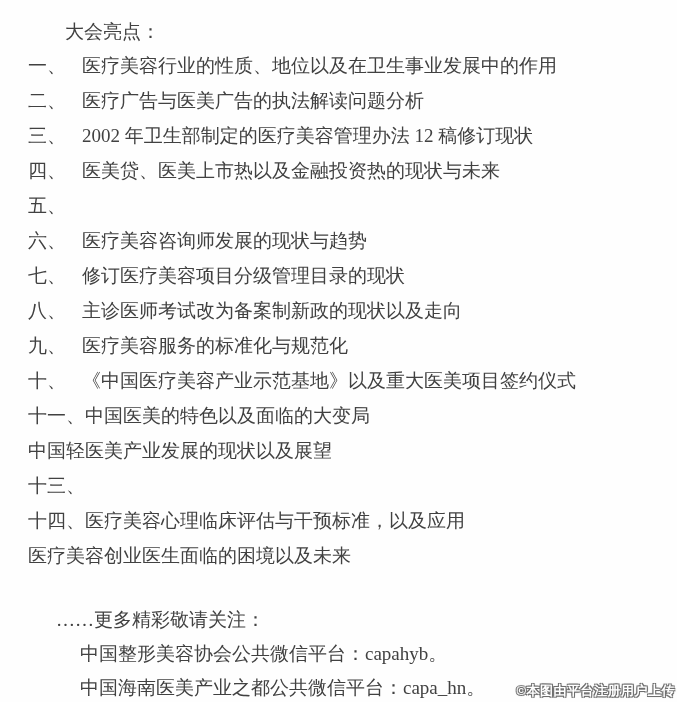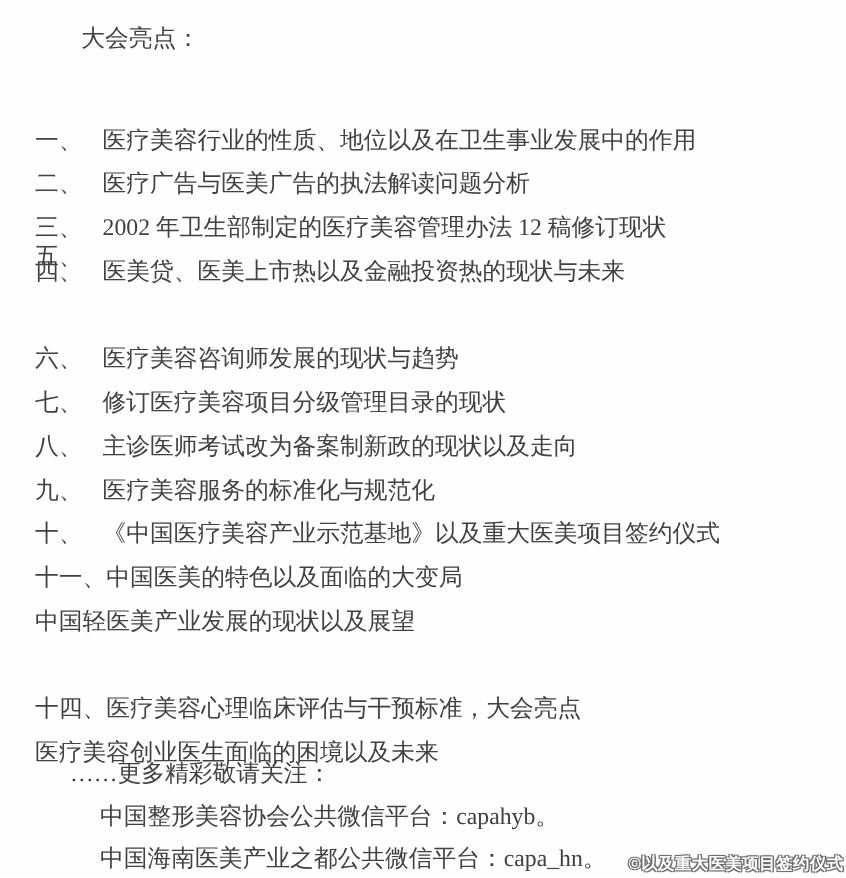--- a/index.html
+++ b/index.html
@@ -33,21 +33,20 @@
     padding-left: 28px;
     white-space: nowrap;
   }
   .num {
     flex: 0 0 auto;
     min-width: 54px;
     white-space: nowrap;
   }
   .txt {
     white-space: nowrap;
-    margin-top: 47px;
   }
   .footer {
     margin-top: 30px;
     line-height: 34px;
   }
   .lead {
     margin-left: 56px;
   }
   .fline {
     margin-left: 80px;
@@ -129,33 +128,34 @@
     <div class="row">
       <span class="num">十一、</span>
       <span class="txt">中国医美的特色以及面临的大变局</span>
     </div>
 
     <div class="row">
       <span class="txt">中国轻医美产业发展的现状以及展望</span>
     </div>
 
     <div class="row">
+      <span class="num">十三、</span>
     </div>
 
     <div class="row">
       <span class="num">十四、</span>
-      <span class="txt">医疗美容心理临床评估与干预标准，大会亮点</span>
+      <span class="txt">医疗美容心理临床评估与干预标准，以及应用</span>
     </div>
 
     <div class="row">
       <span class="txt">医疗美容创业医生面临的困境以及未来</span>
     </div>
   </div>
 
   <div class="footer">
     <div class="lead">……更多精彩敬请关注：</div>
     <div class="fline">中国整形美容协会公共微信平台：capahyb。</div>
     <div class="fline">中国海南医美产业之都公共微信平台：capa_hn。</div>
   </div>
 
-  <div class="watermark">©以及重大医美项目签约仪式</div>
+  <div class="watermark">©本图由平台注册用户上传</div>
 
 </div>
 
 </body></html>

